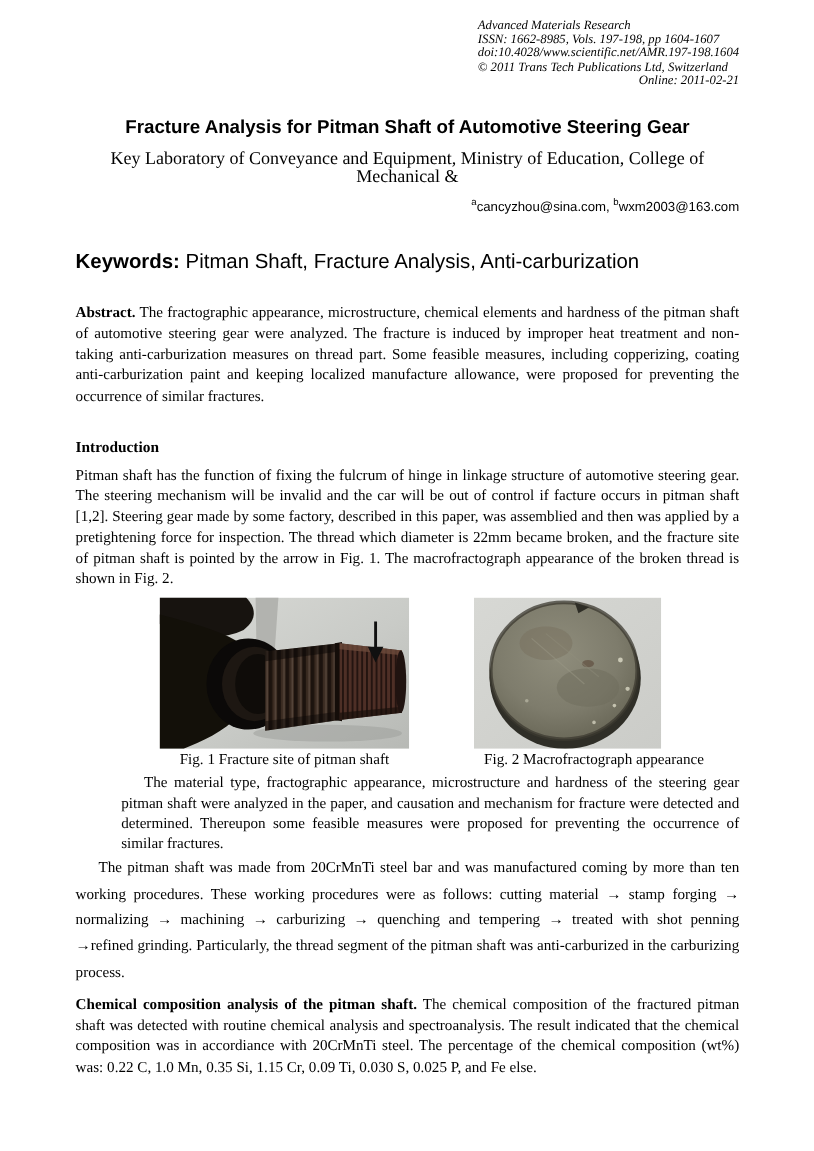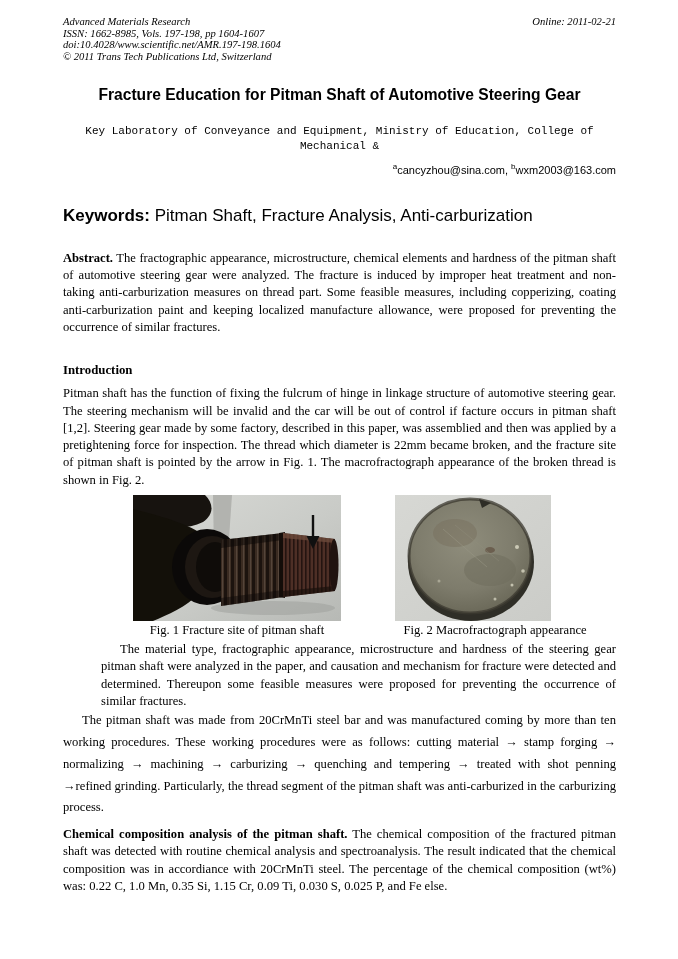--- a/index.html
+++ b/index.html
@@ -8,39 +8,39 @@
     width:678px;height:959px;
     margin:0 auto;
     background:#ffffff;
     box-sizing:border-box;
     padding:16px 62px 0 63px;
     font-family:"Liberation Serif","DejaVu Serif",serif;
     color:#000;
     overflow:hidden;
   }
   
-  .hdr{display:flex;justify-content:space-between;align-items:flex-start;
+  .hdr{display:flex;justify-content:space-between;align-items:flex-end;
        font-family:"Liberation Serif","DejaVu Serif",serif;
-       font-style:italic;font-size:10.6px;line-height:11.6px;}
+       font-style:italic;font-size:10.6px;line-height:11.6px;flex-direction:column;}
   .hdr-left div{white-space:nowrap;}
   .hdr-right{white-space:nowrap;}
   
   .title{
     font-family:"Liberation Sans","DejaVu Sans",sans-serif;
     font-weight:bold;font-size:15.6px;line-height:1.2;
     text-align:center;margin:24px 0 0 0;
   }
   .authors{
     font-family:"Liberation Sans","DejaVu Sans",sans-serif;
     font-size:13.6px;text-align:center;margin-top:5px;
   }
   .authors sup{font-size:9px;}
   .affil{
-    font-family:Liberation Mono, monospace;
-    font-size:11px;line-height:15px;text-align:center;margin-top:19px;
+    font-family:Liberation Serif, serif;
+    font-size:15px;line-height:15px;text-align:center;margin-top:9px;
   }
   .emails{
     font-family:"Liberation Sans","DejaVu Sans",sans-serif;
     font-size:11px;text-align:right;margin-top:8px;
   }
   .emails sup{font-size:8px;}
   .kw{
     font-family:Liberation Sans, sans-serif;
     font-size:17px;margin-top:30px;
   }
@@ -78,21 +78,21 @@
   <div class="hdr">
     <div class="hdr-left">
       <div>Advanced Materials Research</div>
       <div>ISSN: 1662-8985, Vols. 197-198, pp 1604-1607</div>
       <div>doi:10.4028/www.scientific.net/AMR.197-198.1604</div>
       <div>© 2011 Trans Tech Publications Ltd, Switzerland</div>
     </div>
     <div class="hdr-right">Online: 2011-02-21</div>
   </div>
 
-  <h1 class="title">Fracture Education for Pitman Shaft of Automotive Steering Gear</h1>
+  <h1 class="title">Fracture Analysis for Pitman Shaft of Automotive Steering Gear</h1>
 
 
   <div class="affil">
     <div>Key Laboratory of Conveyance and Equipment, Ministry of Education, College of Mechanical &amp;</div>
   </div>
 
   <div class="emails"><sup>a</sup><span>cancyzhou@sina.com, </span><sup>b</sup><span>wxm2003@163.com</span></div>
 
   <div class="kw"><b>Keywords:</b><span> Pitman Shaft, Fracture Analysis, Anti-carburization</span></div>
 

